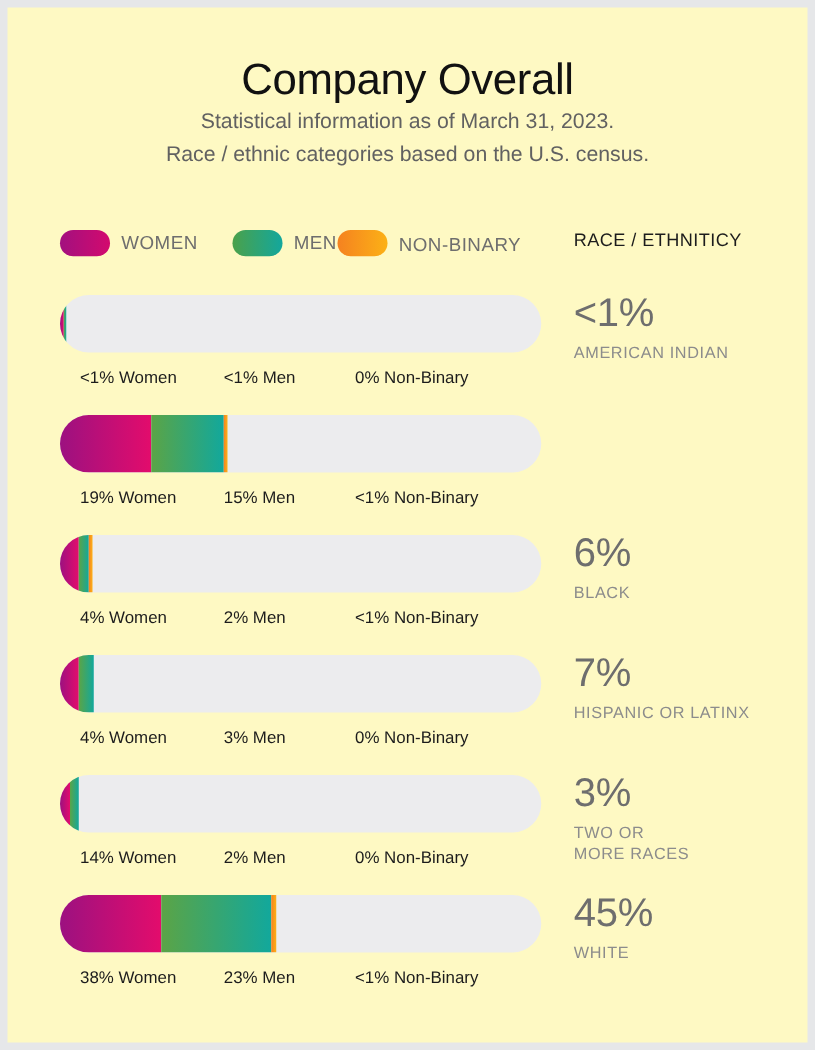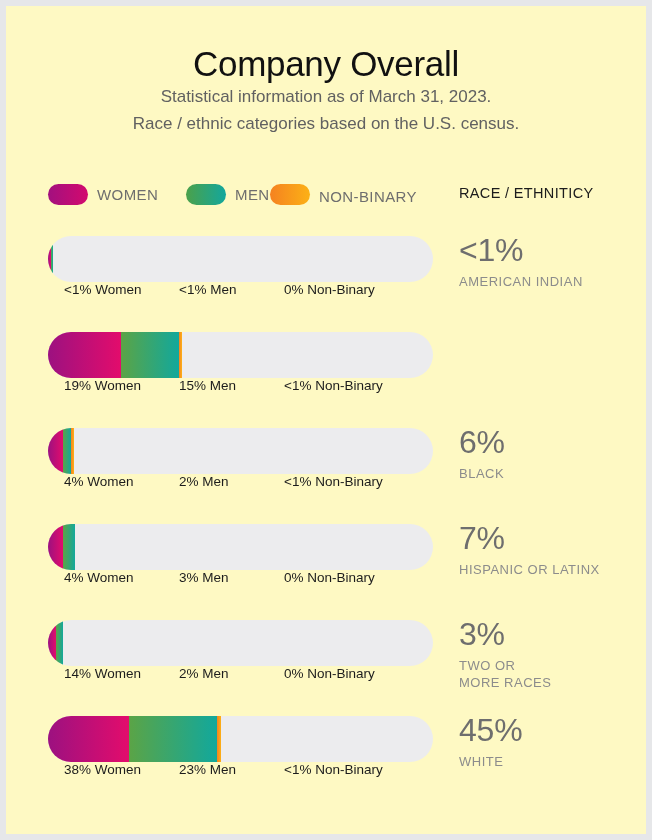--- a/index.html
+++ b/index.html
@@ -121,20 +121,21 @@
     top: 0;
     height: 100%;
   }
   .seg.women { left: 0; background: linear-gradient(90deg, #9c1180 0%, #e30c6c 100%); }
   .seg.men   { background: linear-gradient(90deg, #5ba446 0%, #12a89c 100%); }
   .seg.nb    { background: linear-gradient(90deg, #f58220 0%, #fcb116 100%); }
 
   .bar-captions {
     position: relative;
     height: 22px;
+    margin-top: 12px;
     text-decoration: underline;
   }
   .bar-captions span {
     position: absolute;
     top: 0;
     font-size: 13.5px;
     color: #1c1c1c;
     white-space: nowrap;
   }
   .cap-w  { left: 16px; }

